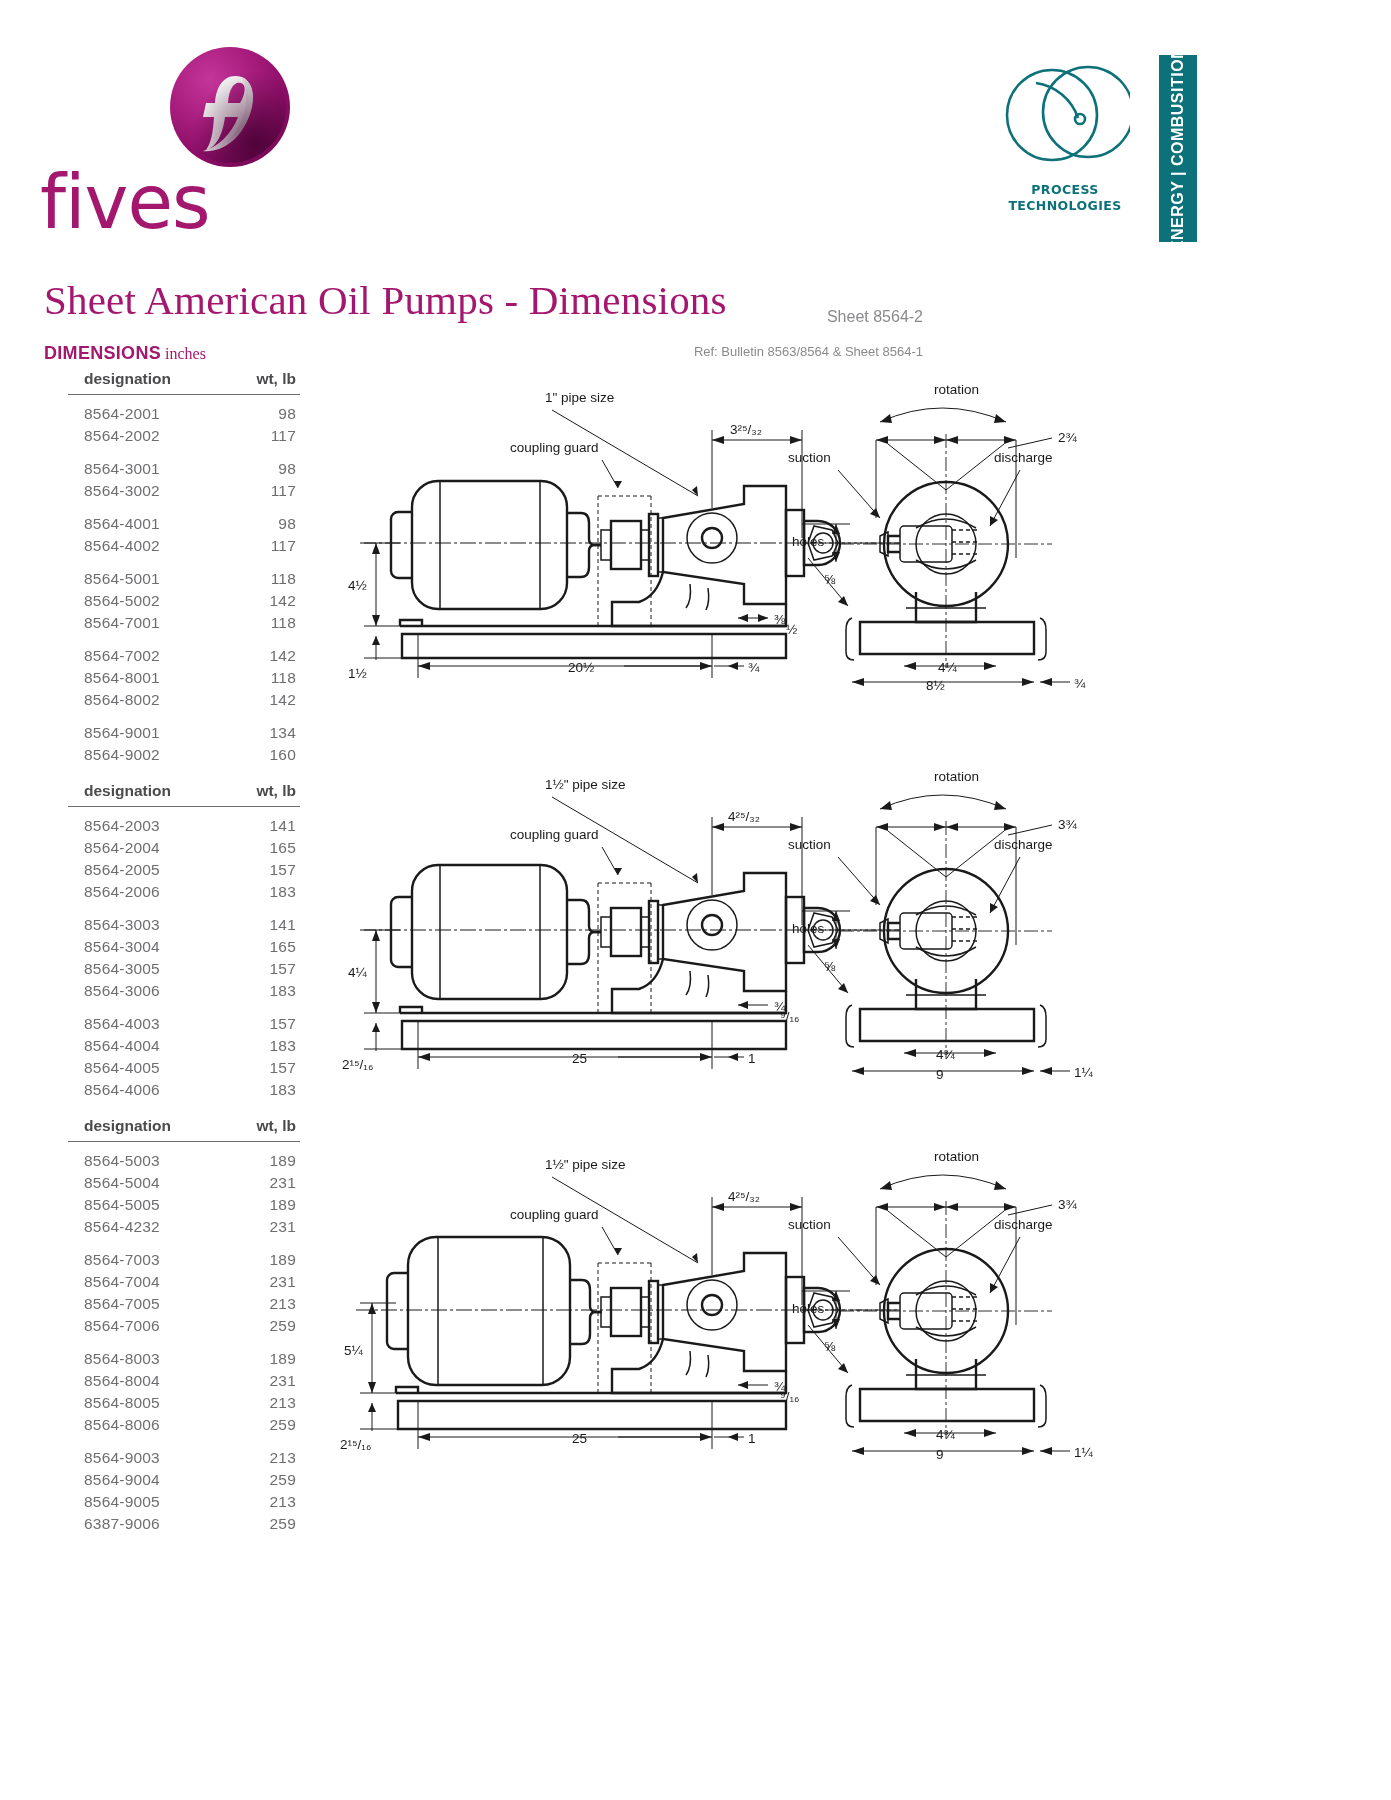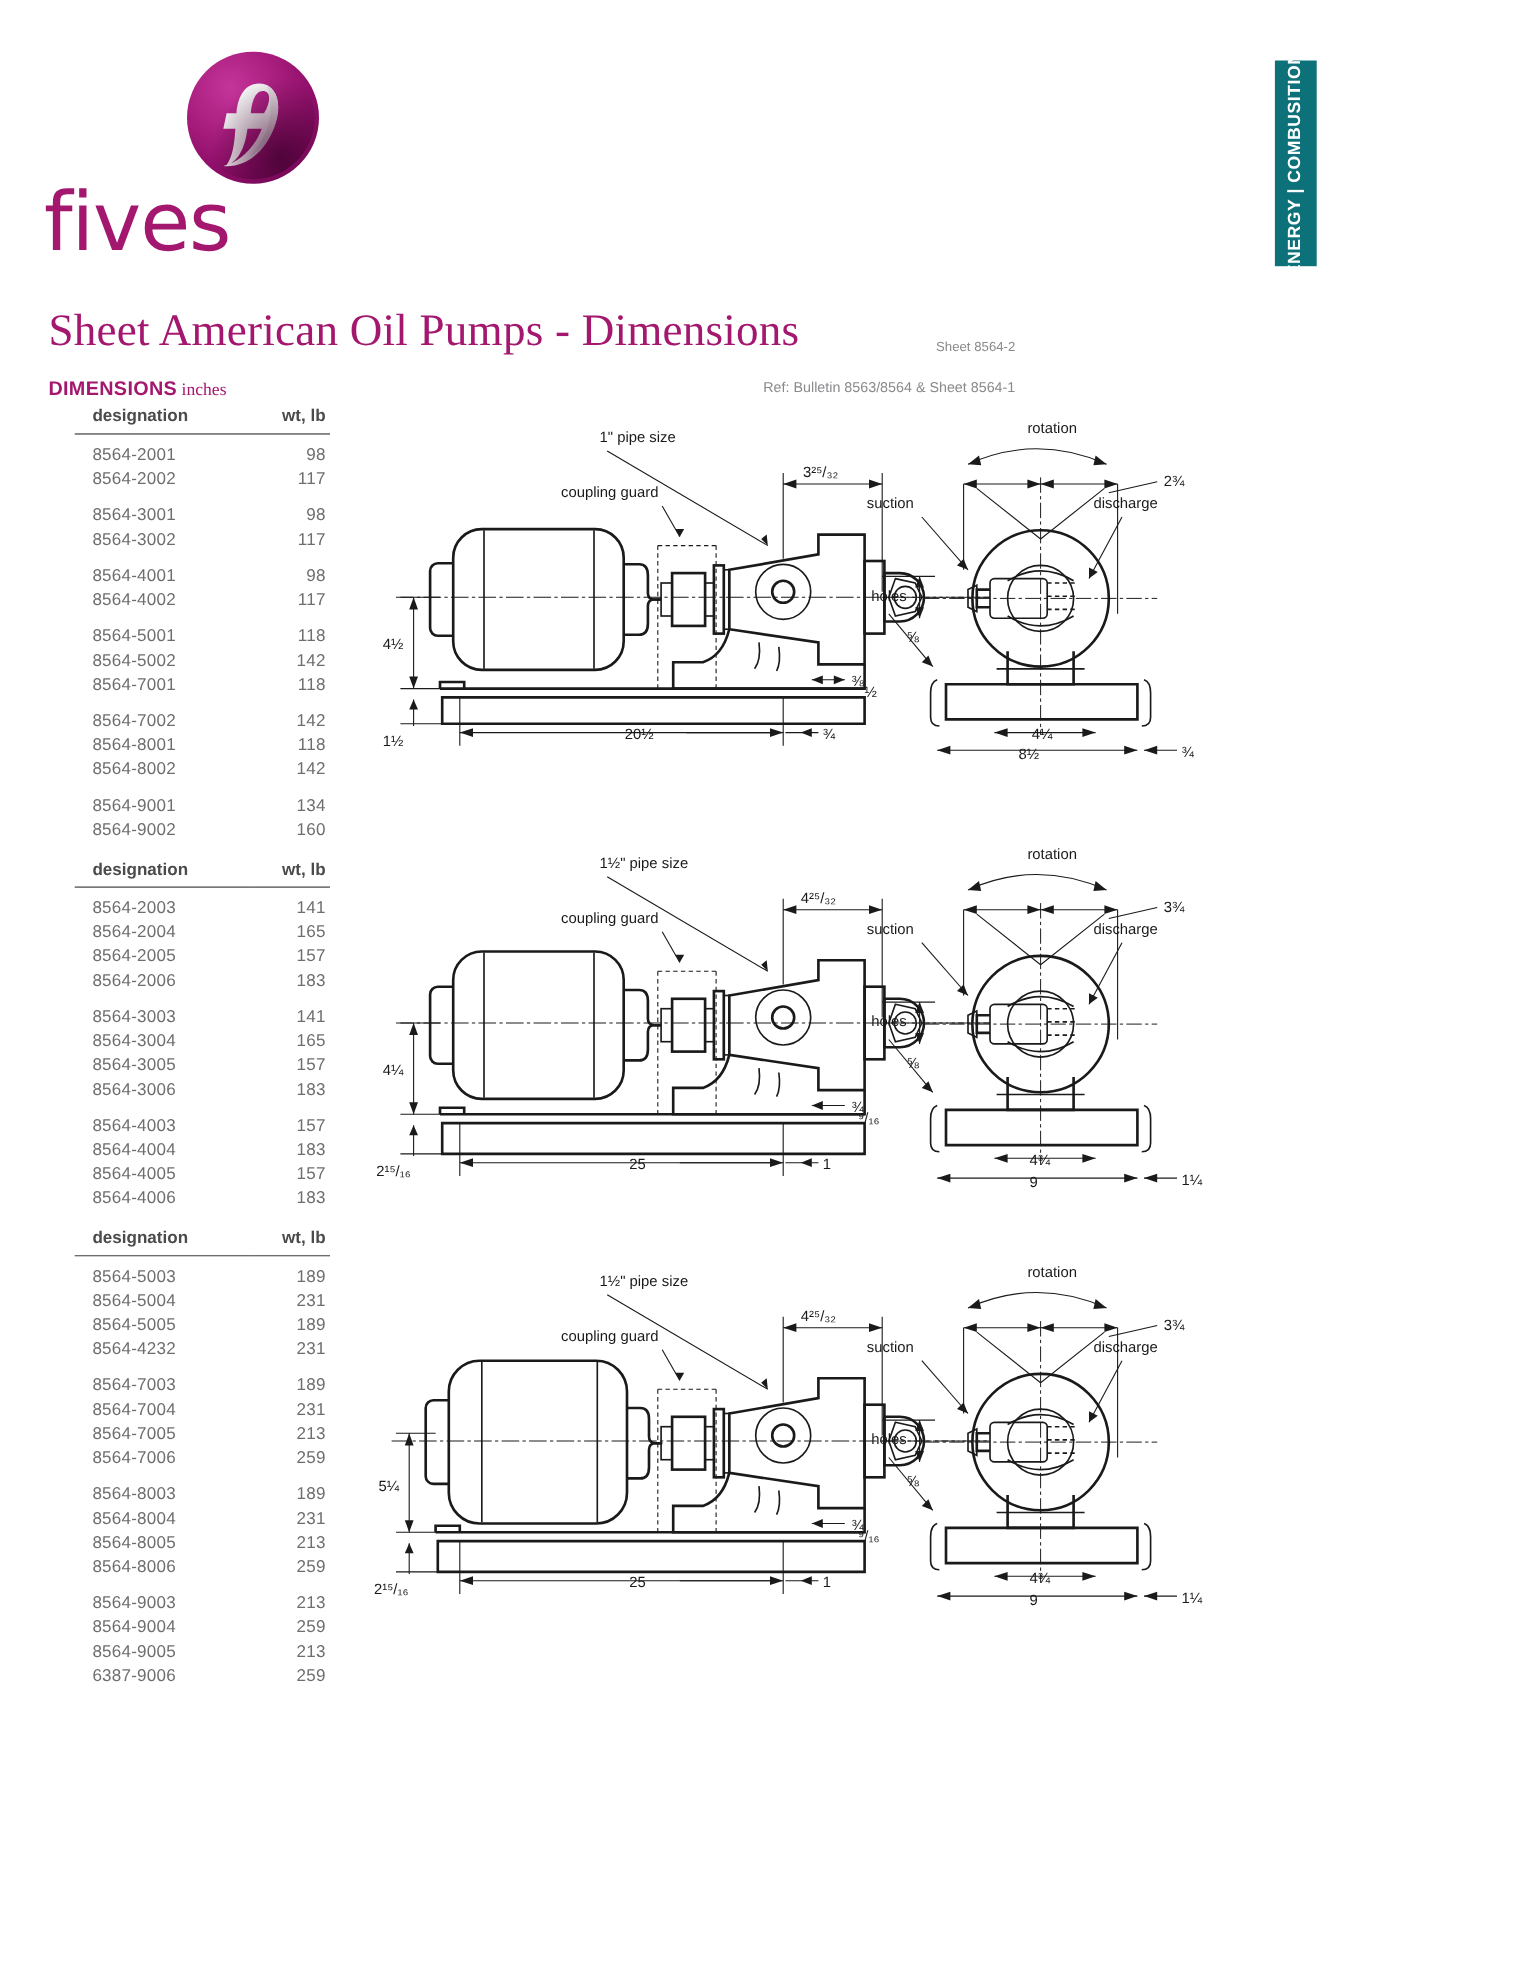--- a/index.html
+++ b/index.html
@@ -55,21 +55,21 @@
   }
 
   
   .doc-title {
     position: absolute; left: 44px; top: 276px;
     font-family: "Liberation Serif", serif;
     font-size: 41px; color: #a4176f; font-weight: 400; letter-spacing: .2px;
   }
   .sheet-no {
     position: absolute; right: 208px; top: 308px;
-    font-size: 12px; color: #8a8a8d; margin-left: 44px;
+    font-size: 16px; color: #8a8a8d; margin-left: 44px;
   }
   .dim-label { position: absolute; left: 44px; top: 343px; }
   .dim-label .strong {
     font-family: Liberation Sans, sans-serif;
     font-size: 18px; color: #a4176f; font-weight: 700; letter-spacing: .3px;
   }
   .dim-label .soft {
     font-family: "Liberation Serif", serif;
     font-size: 16px; color: #a4176f; font-weight: 400; margin-left: 4px;
   }
@@ -118,20 +118,34 @@
                    C44 101 52 92 55 70 L68 70 C61 88 48 100 33 104
                    C52 106 72 92 80 66 C85 50 84 36 72 30 Z
                    M58 56 C59 42 64 34 71 36 C77 38 75 48 70 56 Z" fill="#f2f2f2"></path>
           <path d="M72 30 C81 34 85 46 82 60 C79 74 70 88 56 96 C68 84 76 68 76 52 C76 40 74 33 72 30 Z" fill="#e2e2e2"></path>
         </svg>
       </div>
     </div>
     <div class="fives-word">fives</div>
   </div>
 
+  <div class="pt-logo">
+    <div class="pt-mark">
+      <svg width="130" height="125" viewBox="0 0 130 125">
+        <circle cx="52" cy="60" r="45" fill="none" stroke="#0d7179" stroke-width="2.6"></circle>
+        <circle cx="88" cy="57" r="45" fill="none" stroke="#0d7179" stroke-width="2.6"></circle>
+        <path d="M36 28 A52 52 0 0 1 78 63" fill="none" stroke="#0d7179" stroke-width="2.6"></path>
+        <circle cx="80" cy="64" r="5" fill="none" stroke="#0d7179" stroke-width="2.6"></circle>
+      </svg>
+    </div>
+    <div class="pt-caption">
+      <div>PROCESS</div>
+      <div>TECHNOLOGIES</div>
+    </div>
+  </div>
 
   <div class="energy-tab">
     <span>ENERGY | COMBUSITION</span>
   </div>
 
   <div class="doc-title">Sheet American Oil Pumps - Dimensions</div>
   <div class="sheet-no">Sheet 8564-2</div>
   <div class="dim-label">
     <span class="strong">DIMENSIONS</span><span class="soft">inches</span>
   </div>

